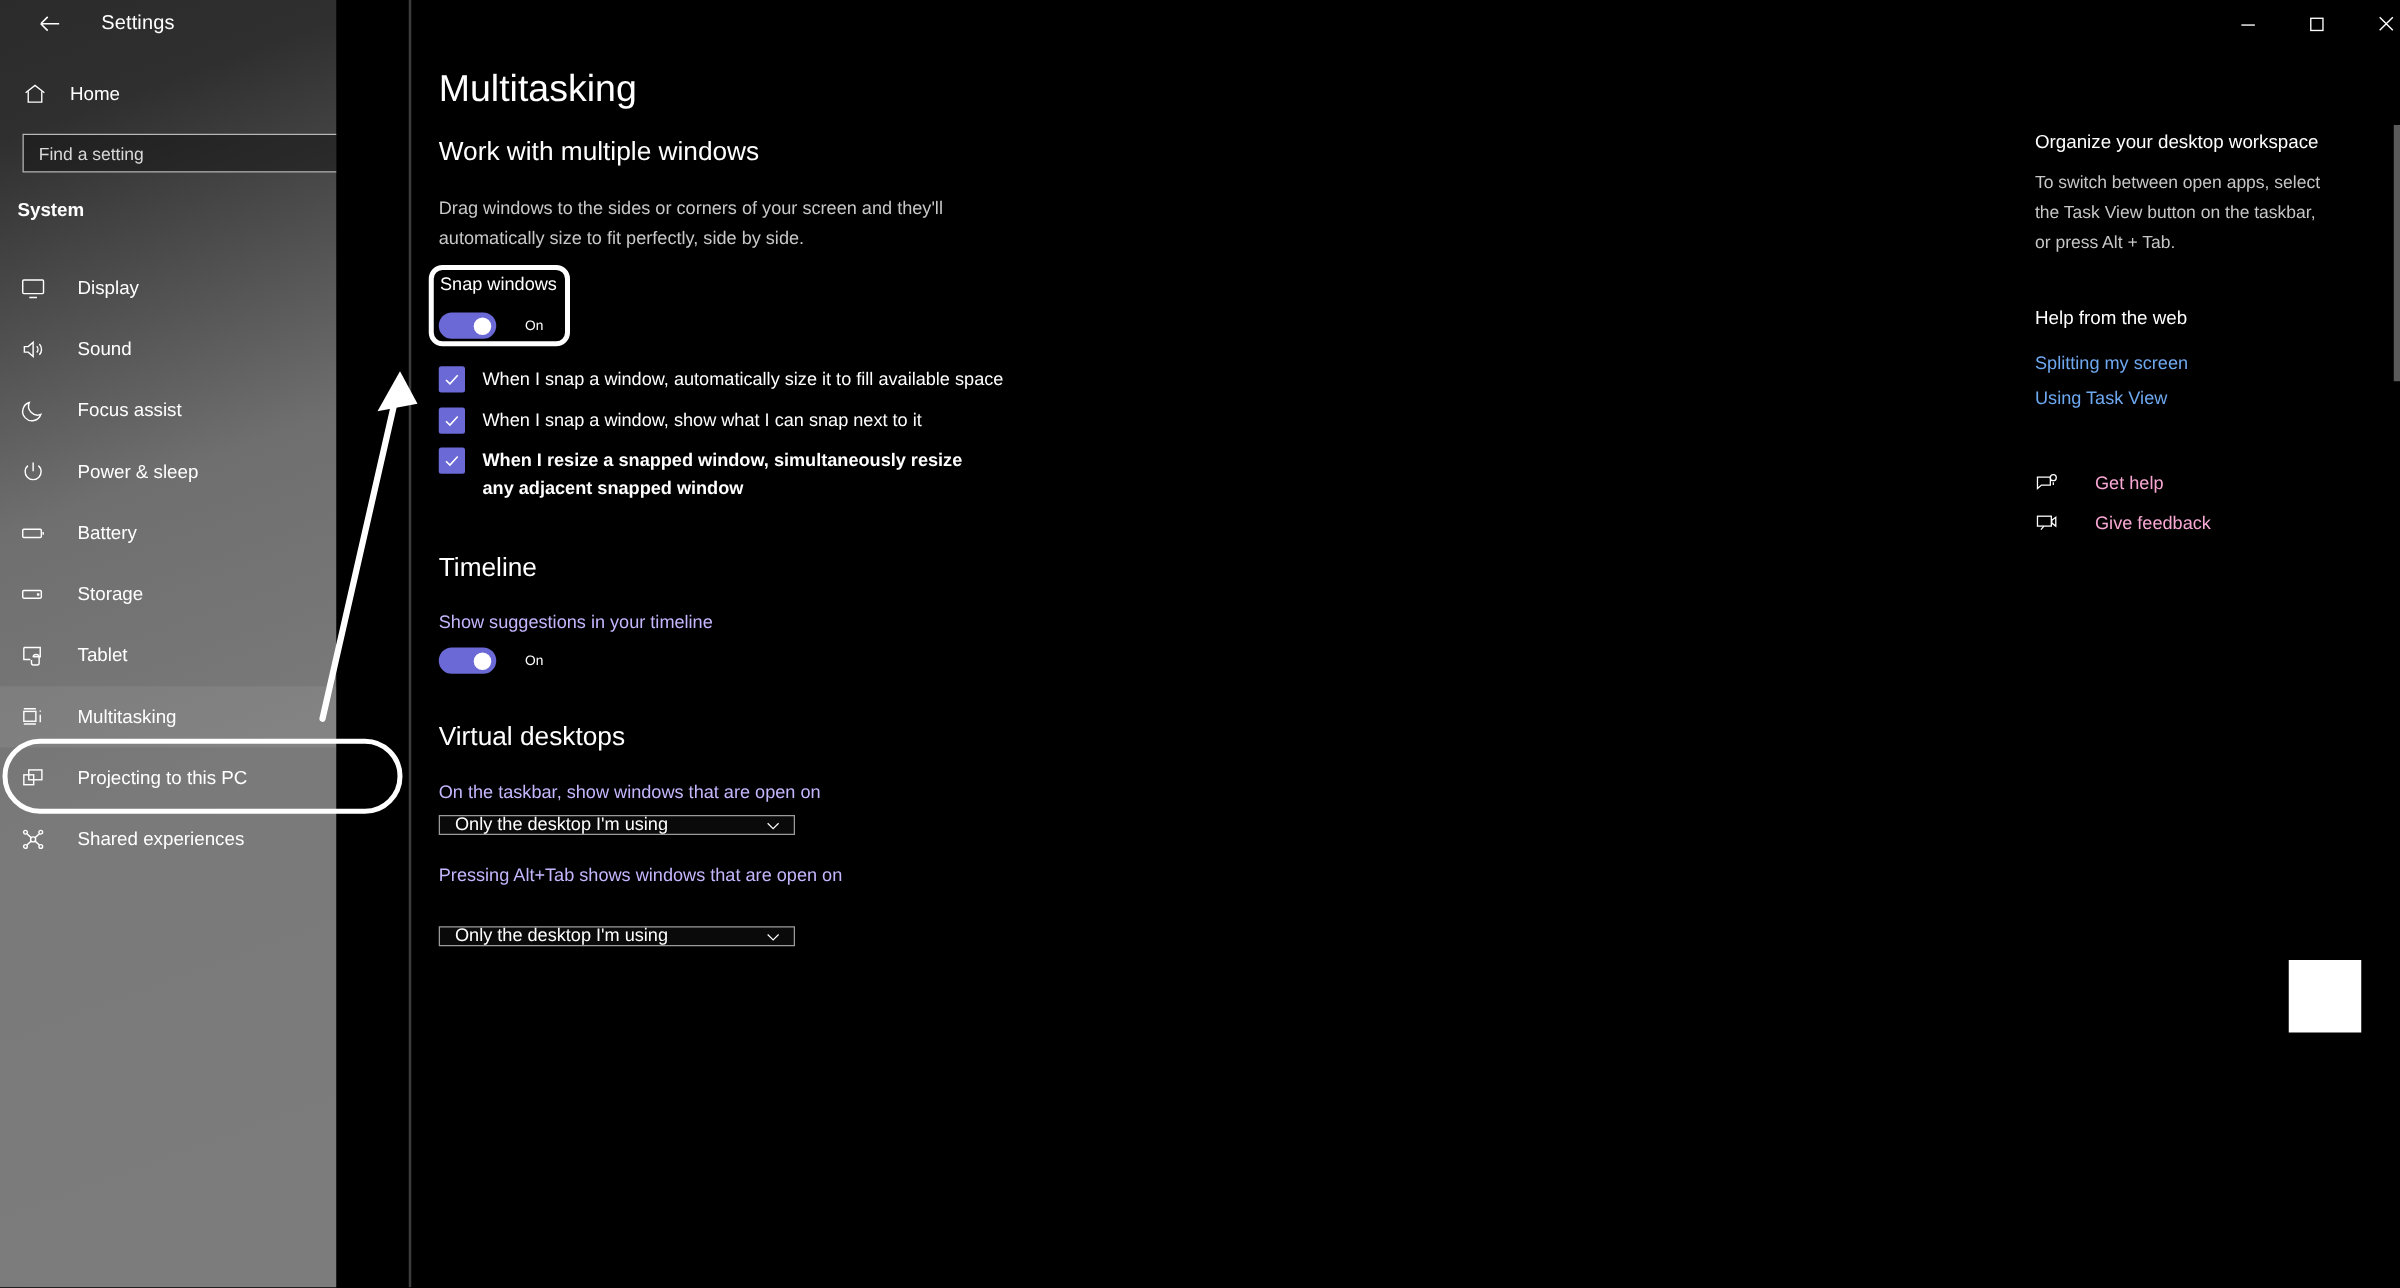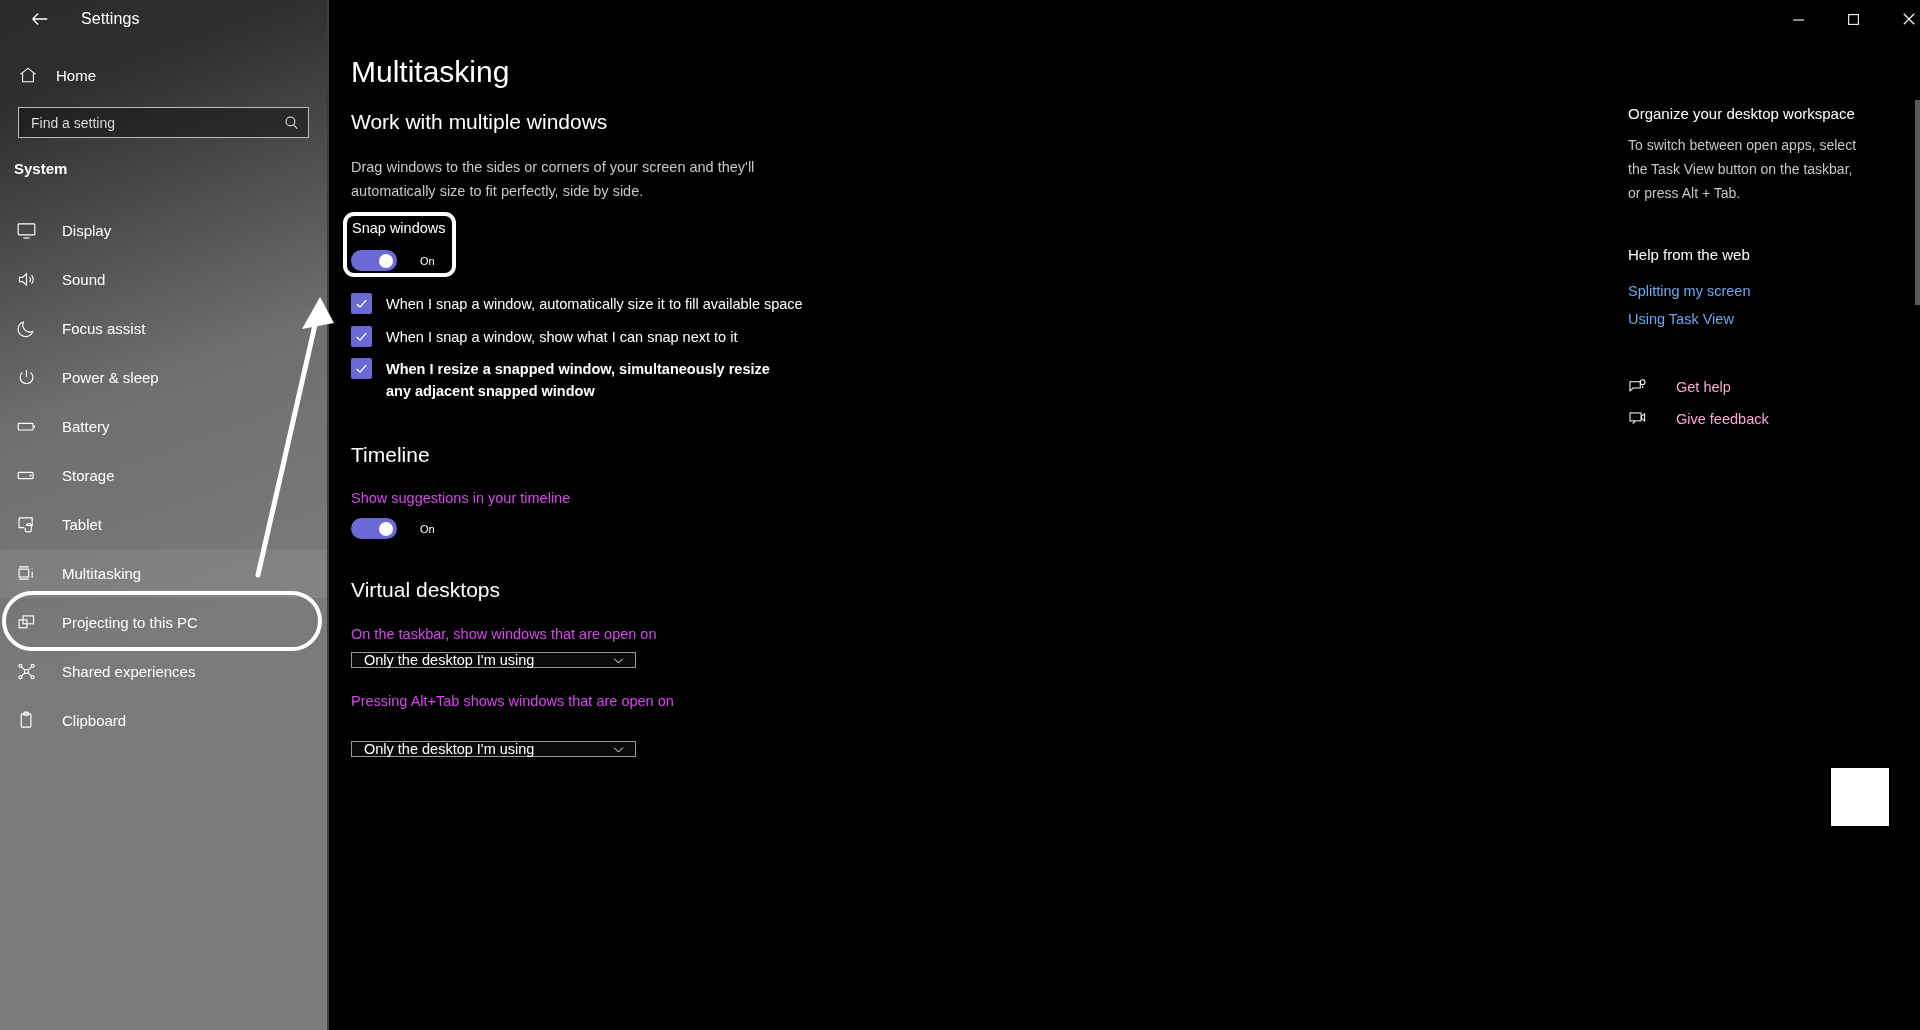--- a/index.html
+++ b/index.html
@@ -28,21 +28,21 @@
     width: 55px; height: 38px; display: flex; align-items: center; justify-content: center;
     color: #ffffff;
   }
   .tb-accent {
     position: absolute; left: 660px; top: 0; width: 250px; height: 3px;
     background: #4a4fc4;
   }
 
   
   .sidebar {
-    position: absolute; left: 0; top: 0; width: 327px; height: 1030px;
+    position: absolute; left: 0; top: 0; width: 269px; height: 1030px;
     background: linear-gradient(160deg,#2b2b2b 0%, #2f2f2f 10%, #6f6f6f 38%, #7a7a7a 60%, #7c7c7c 100%);
     z-index: 20; overflow: hidden;
   }
   .sidebar-inner { position: relative; width: 327px; height: 1030px; }
 
   .home-row {
     position: absolute; left: 0; top: 58px; width: 327px; height: 34px;
     display: flex; align-items: center; padding-left: 18px;
   }
   .home-ic { width: 26px; color: #fff; display:flex; align-items:center; }
@@ -97,21 +97,21 @@
   .toggle-row { position:absolute; display:flex; align-items:center; }
   .toggle-state { color:#ffffff; font-size: 11px; margin-left: 23px; }
 
   .cb-row { position:absolute; display:flex; align-items:flex-start; }
   .cb {
     width: 21px; height: 21px; background:#6b69d6; border-radius: 2px;
     display:flex; align-items:center; justify-content:center; flex:0 0 21px;
   }
   .cb-label { color:#ffffff; font-size: 14.5px; margin-left: 14px; line-height: 22px; }
 
-  .field-label { position:absolute; color:#d946ef; font-size: 14.5px; }
+  .field-label { position:absolute; color:#c4b5fd; font-size: 14.5px; }
   .dropdown {
     position:absolute; width: 285px; height: 16px; border:1px solid #9a9a9a;
     background:#0a0a0a; display:flex; align-items:center;
     padding: 0 9px 0 12px; color:#ffffff; font-size: 14.5px;
   }
   .dropdown .dd-val { flex:1; }
   .dropdown .chev { display:flex; color:#ffffff; }
 
   
   .ann-ring-snap {
@@ -292,29 +292,20 @@
                 <circle cx="5" cy="5.5" r="1.7"></circle>
               <circle cx="19" cy="5.5" r="1.7"></circle>
                 <circle cx="5" cy="18.5" r="1.7"></circle>
                 <circle cx="19" cy="18.5" r="1.7"></circle>
               <path d="M6.3 6.8l3.9 3.6M17.7 6.8l-3.9 3.6M6.3 17.2l3.9-3.6M17.7 17.2l-3.9-3.6"></path>
             </svg>
           </span>
           <span class="nav-label">Shared experiences</span>
         </div>
 
-        <div class="nav-item">
-          <span class="nav-ic">
-            <svg width="21" height="21" viewBox="0 0 24 24" fill="none" stroke="#fff" stroke-width="1.3">
-              <rect x="6" y="4.5" width="11" height="15" rx="1"></rect>
-              <rect x="9" y="2.5" width="5" height="3.5" rx=".7"></rect>
-            </svg>
-          </span>
-          <span class="nav-label">Clipboard</span>
-        </div>
 
 
       </div>
     </div>
   </div>
 
   <div class="ann-ring-nav"></div>
 
   <div class="content">
     <div class="content-divider"></div>

